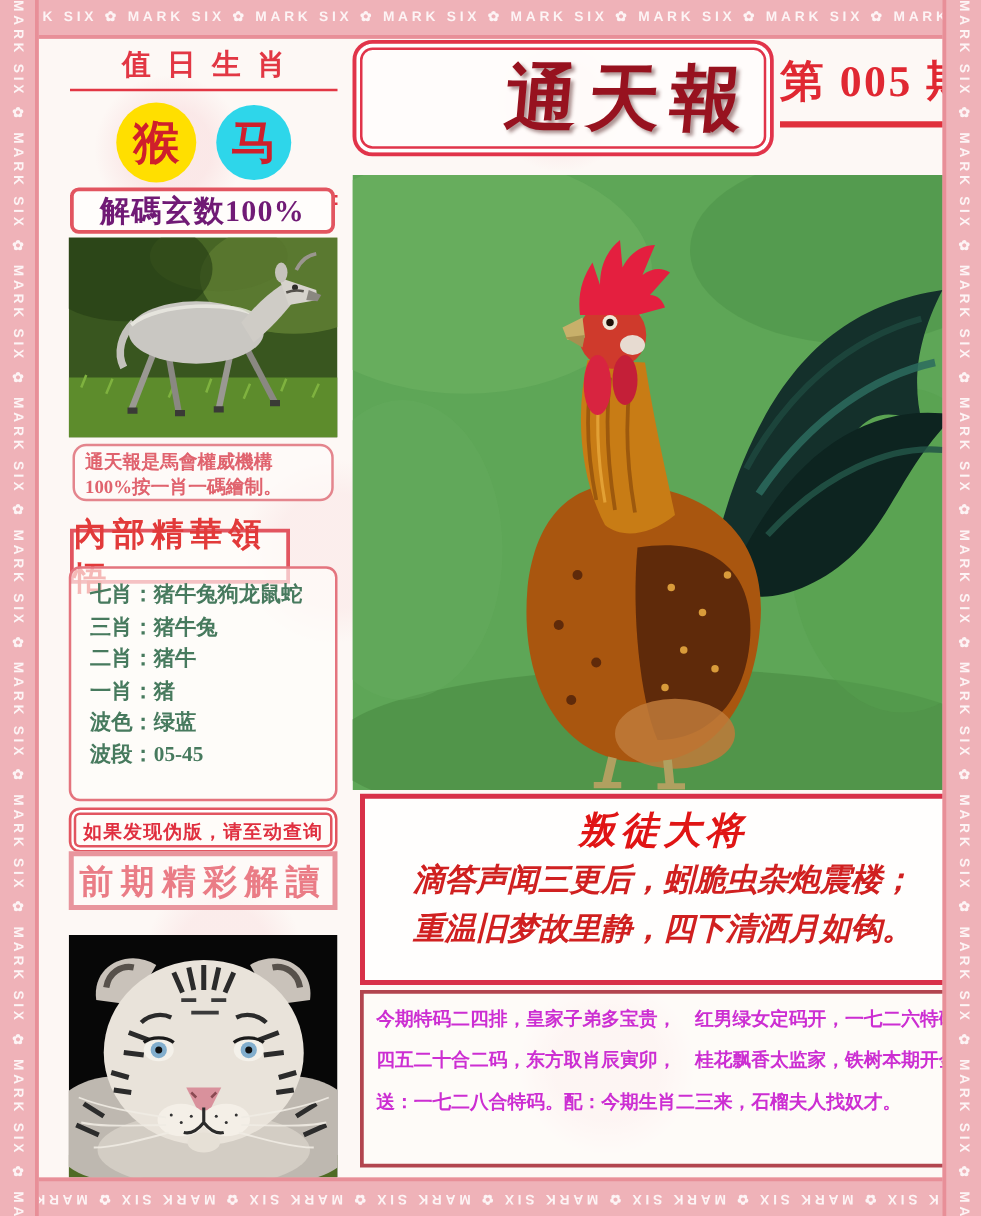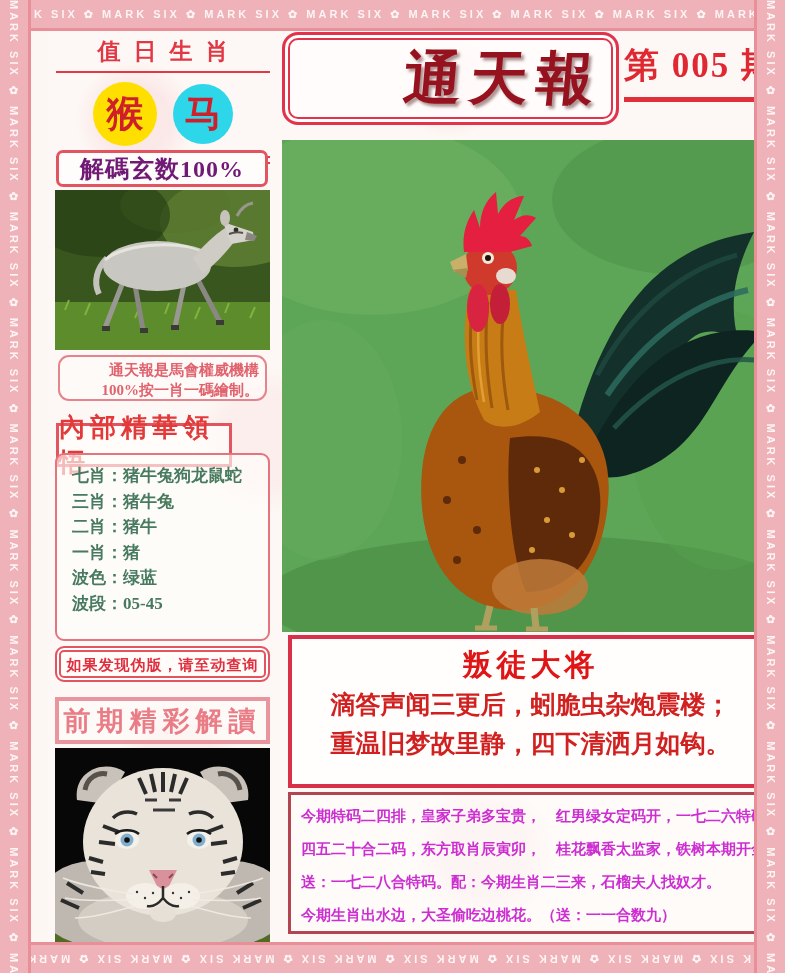--- a/index.html
+++ b/index.html
@@ -126,21 +126,21 @@
 
         <path d="M168 32 L198 42 L199 50 L176 54 Z" fill="#d6d3cc"></path>
         <path d="M192 42 L202 46 L199 51 L190 50 Z" fill="#8a8780"></path>
         <ellipse cx="170" cy="28" rx="5" ry="8" fill="#c6c3bc"></ellipse>
         <path d="M182 26 C186 18 192 14 198 13" stroke="#9a968e" stroke-width="3" fill="none"></path>
         <circle cx="181" cy="40" r="2.4" fill="#2c2c28"></circle>
         <path d="M174 44 C179 42 184 42 188 43" stroke="#55524c" stroke-width="2" fill="none"></path>
       </svg>
     </div>
 
-    <div class="abs authority-box" style="left:10px;top:327px;width:209px;height:46px;text-align:right;">
+    <div class="abs authority-box" style="left:10px;top:327px;width:209px;height:46px;">
       <div>通天報是馬會權威機構</div>
       <div>100%按一肖一碼繪制。</div>
     </div>
 
     <div class="abs ess-header" style="left:8px;top:395px;width:176px;height:44px;">
       <span>內部精華領悟</span>
     </div>
 
     <div class="abs ess-list" style="left:7px;top:425px;width:215px;height:188px;">
       <div class="ess-row"><span>七肖</span><span>：</span><span>猪牛兔狗龙鼠蛇</span></div>
@@ -148,21 +148,21 @@
       <div class="ess-row"><span>二肖</span><span>：</span><span>猪牛</span></div>
       <div class="ess-row"><span>一肖</span><span>：</span><span>猪</span></div>
       <div class="ess-row"><span>波色</span><span>：</span><span>绿蓝</span></div>
       <div class="ess-row"><span>波段</span><span>：</span><span>05-45</span></div>
     </div>
 
     <div class="abs warning-box" style="left:7px;top:618px;width:215px;height:36px;">
       <span>如果发现伪版，请至动查询</span>
     </div>
 
-    <div class="abs prev-header" style="left:7px;top:669px;width:215px;height:47px;">
+    <div class="abs prev-header" style="left:7px;top:653px;width:215px;height:47px;">
       <span>前期精彩解讀</span>
     </div>
 
     <div class="abs" style="left:7px;top:720px;width:215px;height:194px;">
       <svg class="photo" viewBox="0 0 215 194" preserveAspectRatio="none">
         <rect width="215" height="194" fill="#070707"></rect>
         <rect y="176" width="215" height="18" fill="#4f6b24"></rect>
         <path d="M10 180 l3 -9 M35 183 l4 -10 M70 181 l3 -9 M120 184 l4 -10 M160 181 l3 -9 M195 183 l4 -9" stroke="#6d8f33" stroke-width="2"></path>
 
         <ellipse cx="38" cy="155" rx="55" ry="42" fill="#beb8b0"></ellipse>
@@ -274,27 +274,26 @@
         <ellipse cx="224" cy="136" rx="10" ry="8" fill="#e8e4da" opacity=".95"></ellipse>
 
         <ellipse cx="196" cy="168" rx="11" ry="24" fill="#d82440"></ellipse>
         <ellipse cx="218" cy="164" rx="10" ry="20" fill="#c41f38"></ellipse>
 
         <path d="M208 466 L203 487 M252 468 L254 488" stroke="#b0a060" stroke-width="7" fill="none"></path>
         <path d="M193 488 h22 M244 489 h22" stroke="#b0a060" stroke-width="5" fill="none"></path>
       </svg>
     </div>
 
-    <div class="abs poem-box" style="left:240px;top:607px;width:485px;height:153px;">
+    <div class="abs poem-box" style="left:240px;top:607px;width:485px;height:153px;font-style:italic;">
       <div class="poem-title">叛徒大将</div>
       <div class="poem-line">滴答声闻三更后，蚓脆虫杂炮震楼；</div>
       <div class="poem-line">重温旧梦故里静，四下清洒月如钩。</div>
     </div>
 
     <div class="abs tips-box" style="left:240px;top:764px;width:485px;height:142px;">
       <div class="tips-line">今期特码二四排，皇家子弟多宝贵，　红男绿女定码开，一七二六特码边。</div>
       <div class="tips-line">四五二十合二码，东方取肖辰寅卯，　桂花飘香太监家，铁树本期开金花。</div>
       <div class="tips-line">送：一七二八合特码。配：今期生肖二三来，石榴夫人找奴才。</div>
-      <div class="tips-line">今期生肖出水边，大圣偷吃边桃花。（送：一一合数九）</div>
     </div>
 
   </div>
 </div>
 
 </body></html>

